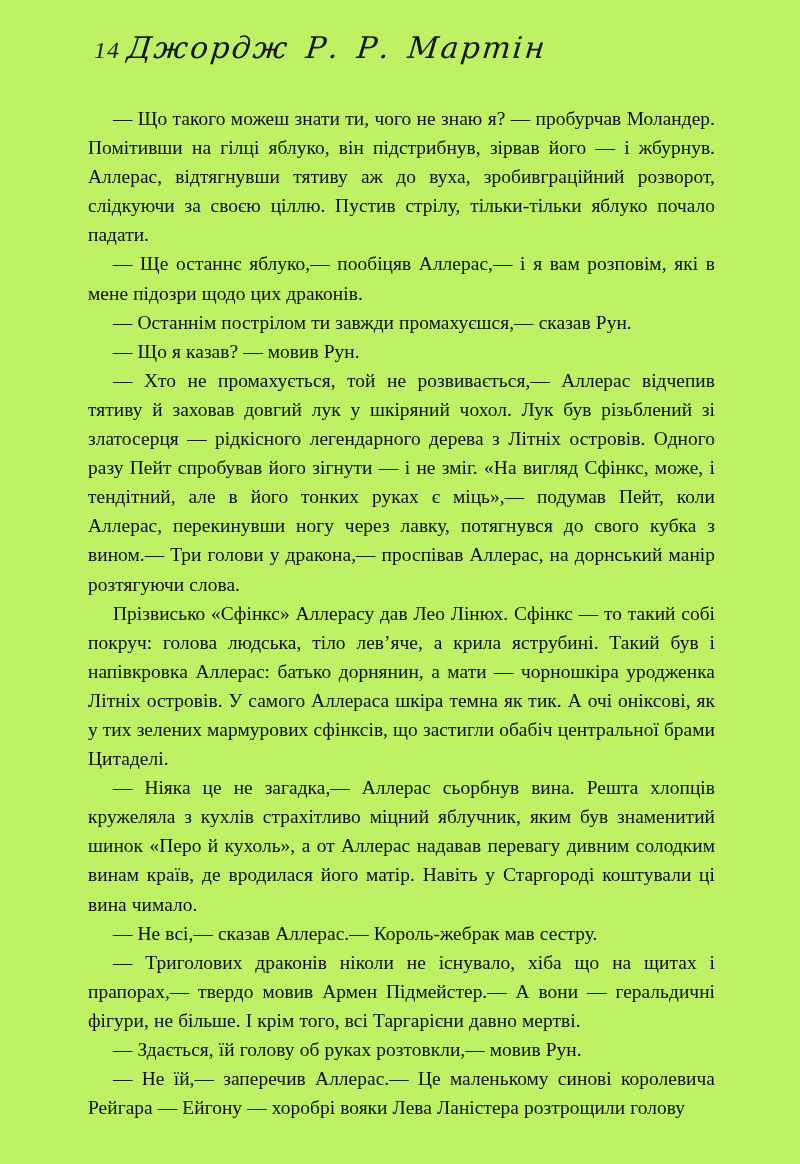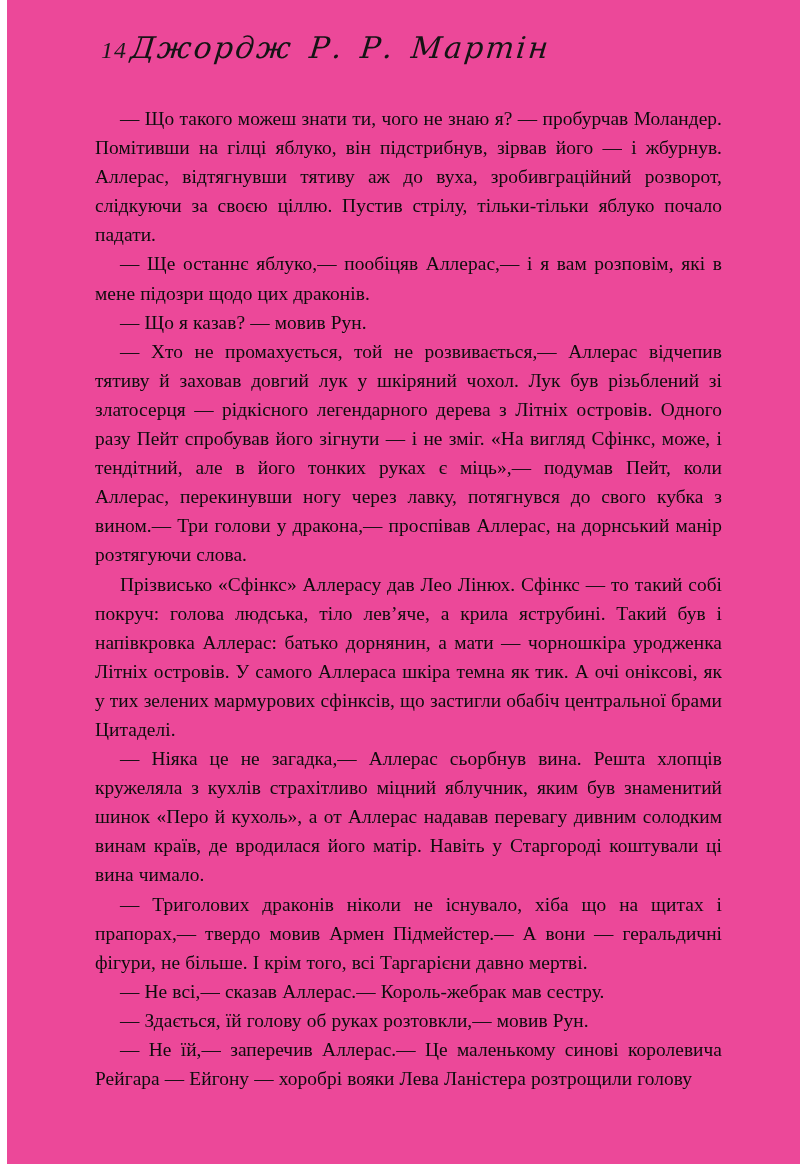--- a/index.html
+++ b/index.html
@@ -14,22 +14,21 @@
     position: relative;
     overflow: hidden;
     font-family: "Liberation Serif", "DejaVu Serif", serif;
     color: #101010;
     -webkit-font-smoothing: antialiased;
   }
 
   .page {
     position: absolute;
     inset: 0;
-    background: #ec4899;
-    margin-left: 7px;
+    background: #bef264;
   }
 
   
   .running-head {
     position: absolute;
     left: 88px;
     right: 86px;
     top: 36px;
     height: 46px;
   }
@@ -99,23 +98,24 @@
 <div class="page">
 
   <div class="running-head">
     <span class="folio">14</span>
     <span class="author-name">Джордж Р. Р. Мартін</span>
   </div>
 
   <div class="textblock">
       <p>— Що такого можеш знати ти, чого не знаю я? — пробурчав Моландер. Помітивши на гілці яблуко, він підстрибнув, зірвав його — і жбурнув. Аллерас, відтягнувши тятиву аж до вуха, зробивграційний розворот, слідкуючи за своєю ціллю. Пустив стрілу, тільки-тільки яблуко почало падати.</p>
       <p>— Ще останнє яблуко,— пообіцяв Аллерас,— і я вам розповім, які в мене підозри щодо цих драконів.</p>
+      <p>— Останнім пострілом ти завжди промахуєшся,— сказав Рун.</p>
       <p>— Що я казав? — мовив Рун.</p>
       <p>— Хто не промахується, той не розвивається,— Аллерас відчепив тятиву й заховав довгий лук у шкіряний чохол. Лук був різьблений зі златосерця — рідкісного легендарного дерева з Літніх островів. Одного разу Пейт спробував його зігнути — і не зміг. «На вигляд Сфінкс, може, і тендітний, але в його тонких руках є міць»,— подумав Пейт, коли Аллерас, перекинувши ногу через лавку, потягнувся до свого кубка з вином.— Три голови у дракона,— проспівав Аллерас, на дорнський манір розтягуючи слова.</p>
       <p>Прізвисько «Сфінкс» Аллерасу дав Лео Лінюх. Сфінкс — то такий собі покруч: голова людська, тіло лев’яче, а крила яструбині. Такий був і напівкровка Аллерас: батько дорнянин, а мати — чорношкіра уродженка Літніх островів. У самого Аллераса шкіра темна як тик. А очі оніксові, як у тих зелених мармурових сфінксів, що застигли обабіч центральної брами Цитаделі.</p>
       <p>— Ніяка це не загадка,— Аллерас сьорбнув вина. Решта хлопців кружеляла з кухлів страхітливо міцний яблучник, яким був знаменитий шинок «Перо й кухоль», а от Аллерас надавав перевагу дивним солодким винам країв, де вродилася його матір. Навіть у Старгороді коштували ці вина чимало.</p>
+      <p>— Не всі,— сказав Аллерас.— Король-жебрак мав сестру.</p>
       <p>— Триголових драконів ніколи не існувало, хіба що на щитах і прапорах,— твердо мовив Армен Підмейстер.— А вони — геральдичні фігури, не більше. І крім того, всі Таргарієни давно мертві.</p>
-      <p>— Не всі,— сказав Аллерас.— Король-жебрак мав сестру.</p>
       <p>— Здається, їй голову об руках розтовкли,— мовив Рун.</p>
       <p>— Не їй,— заперечив Аллерас.— Це маленькому синові королевича Рейгара — Ейгону — хоробрі вояки Лева Ланістера розтрощили голову</p>
     </div>
 
 </div>
 
 </body></html>

